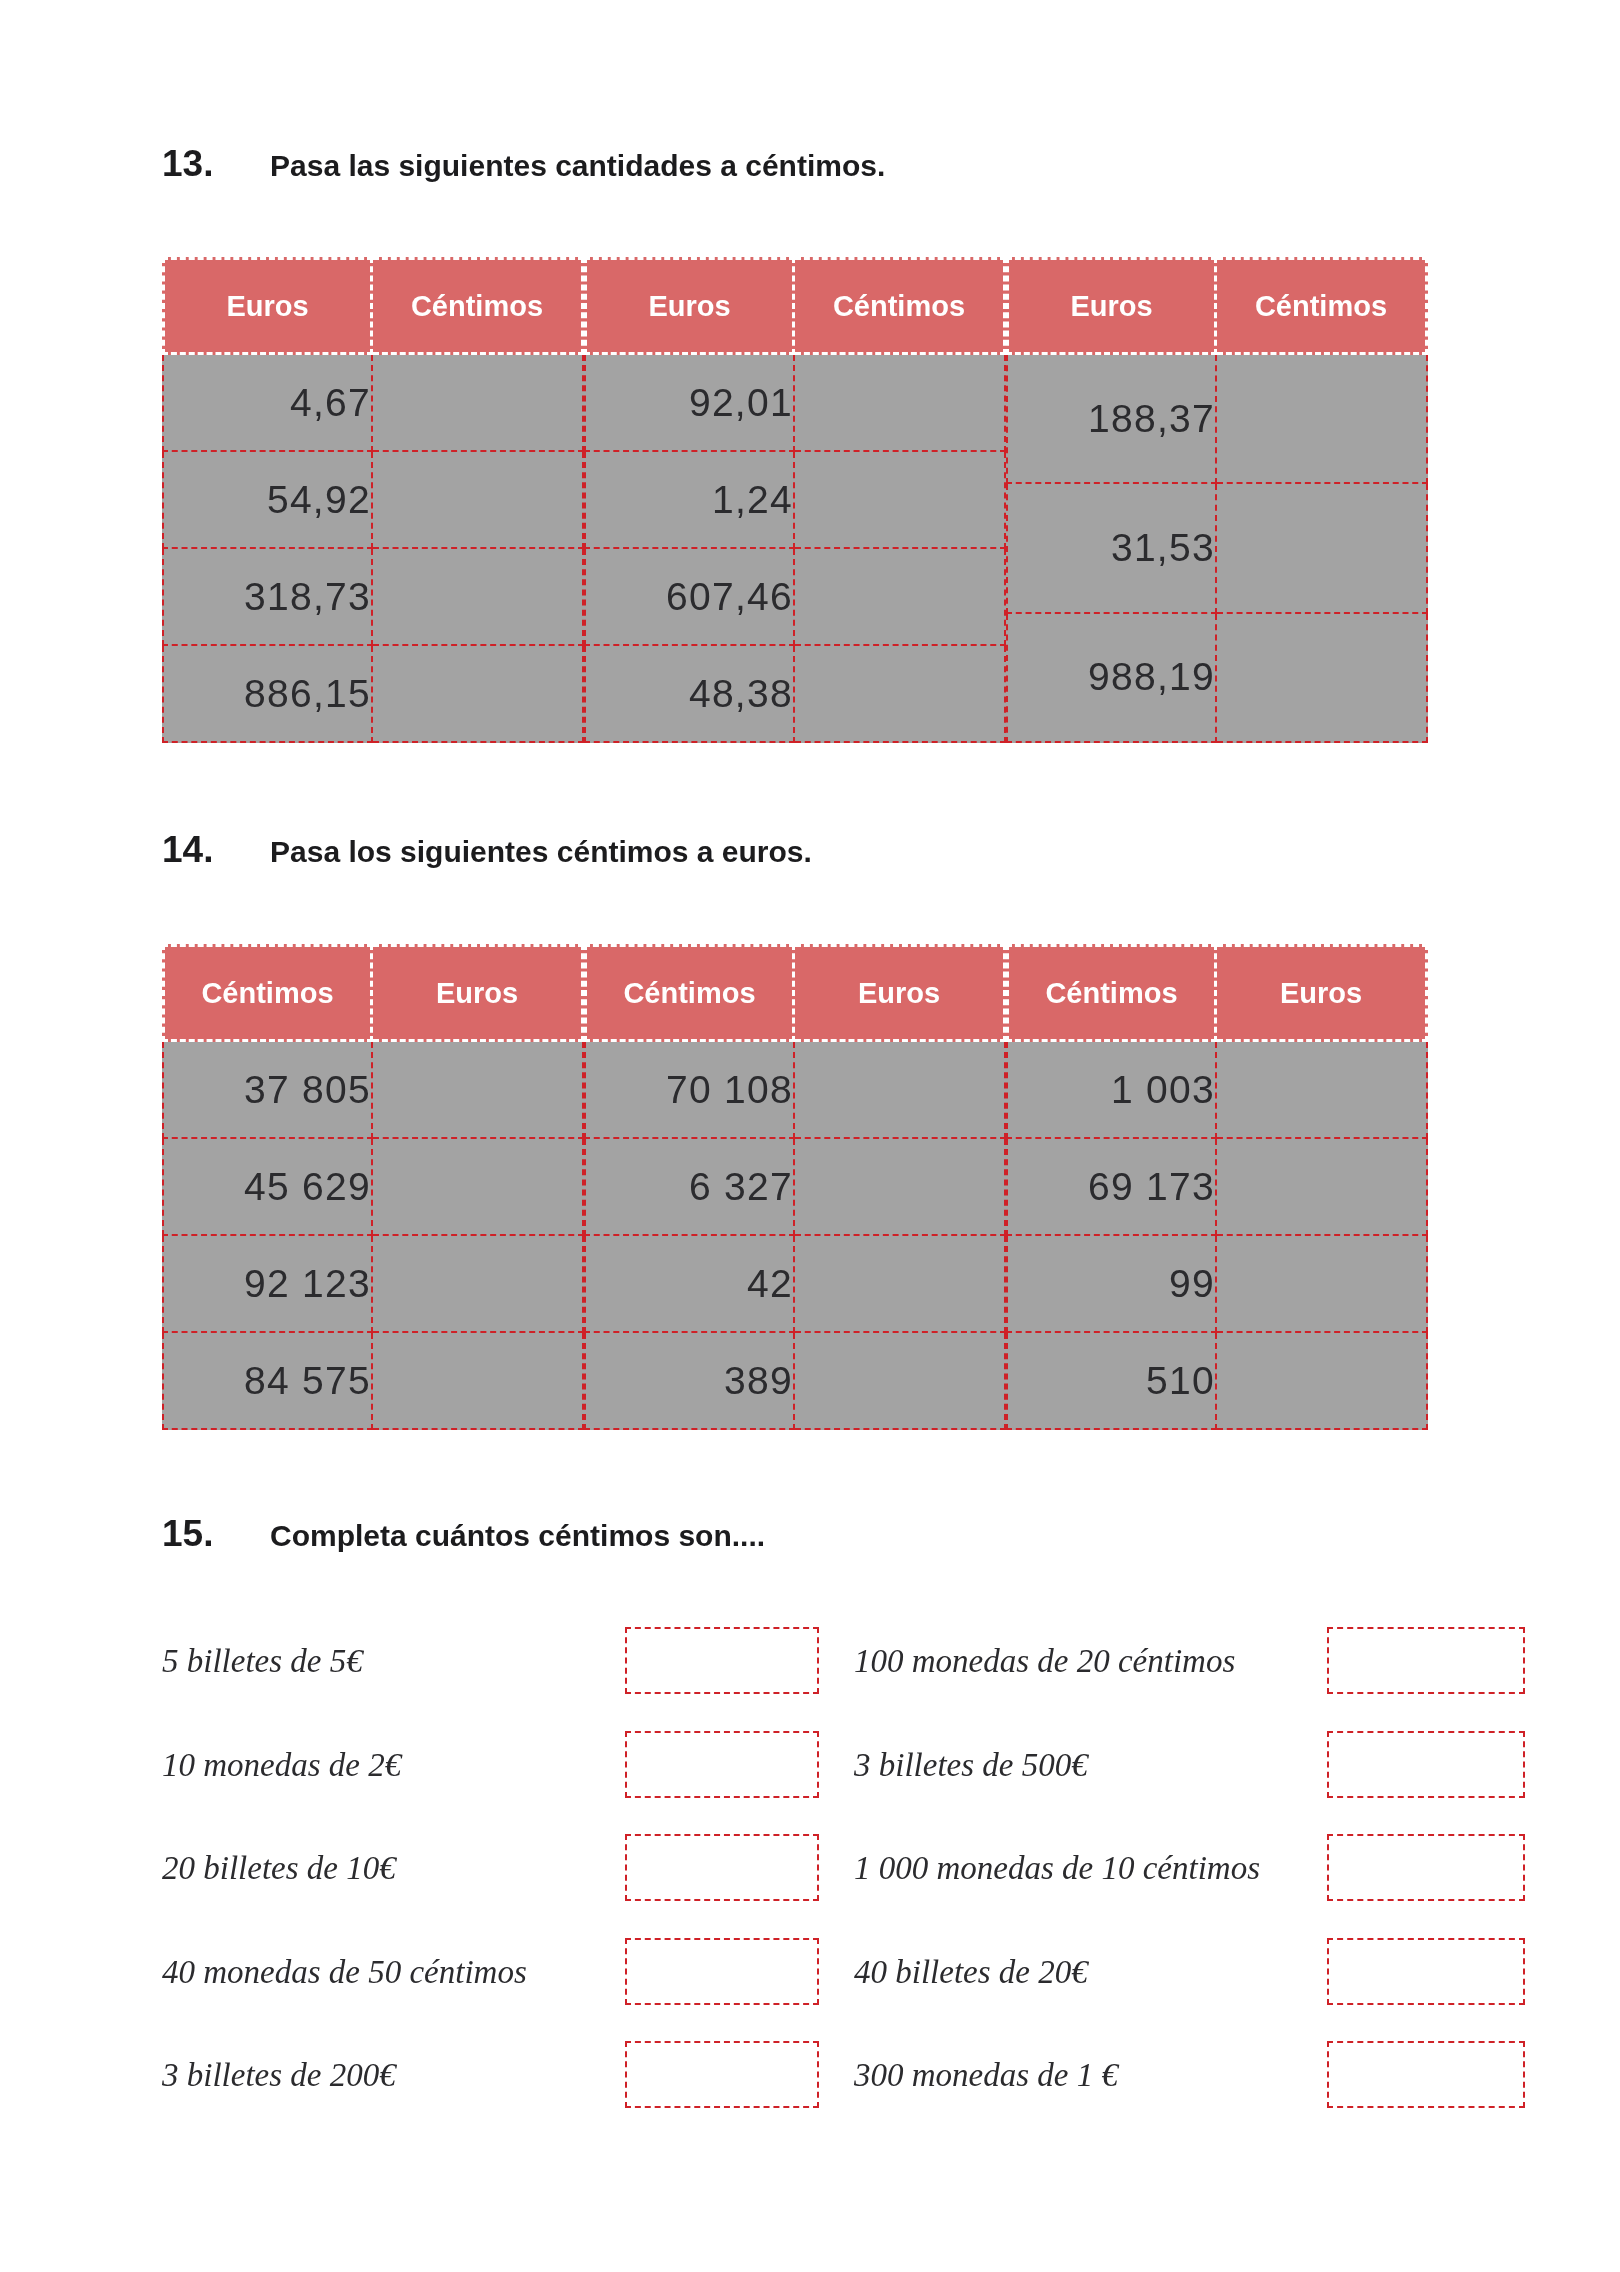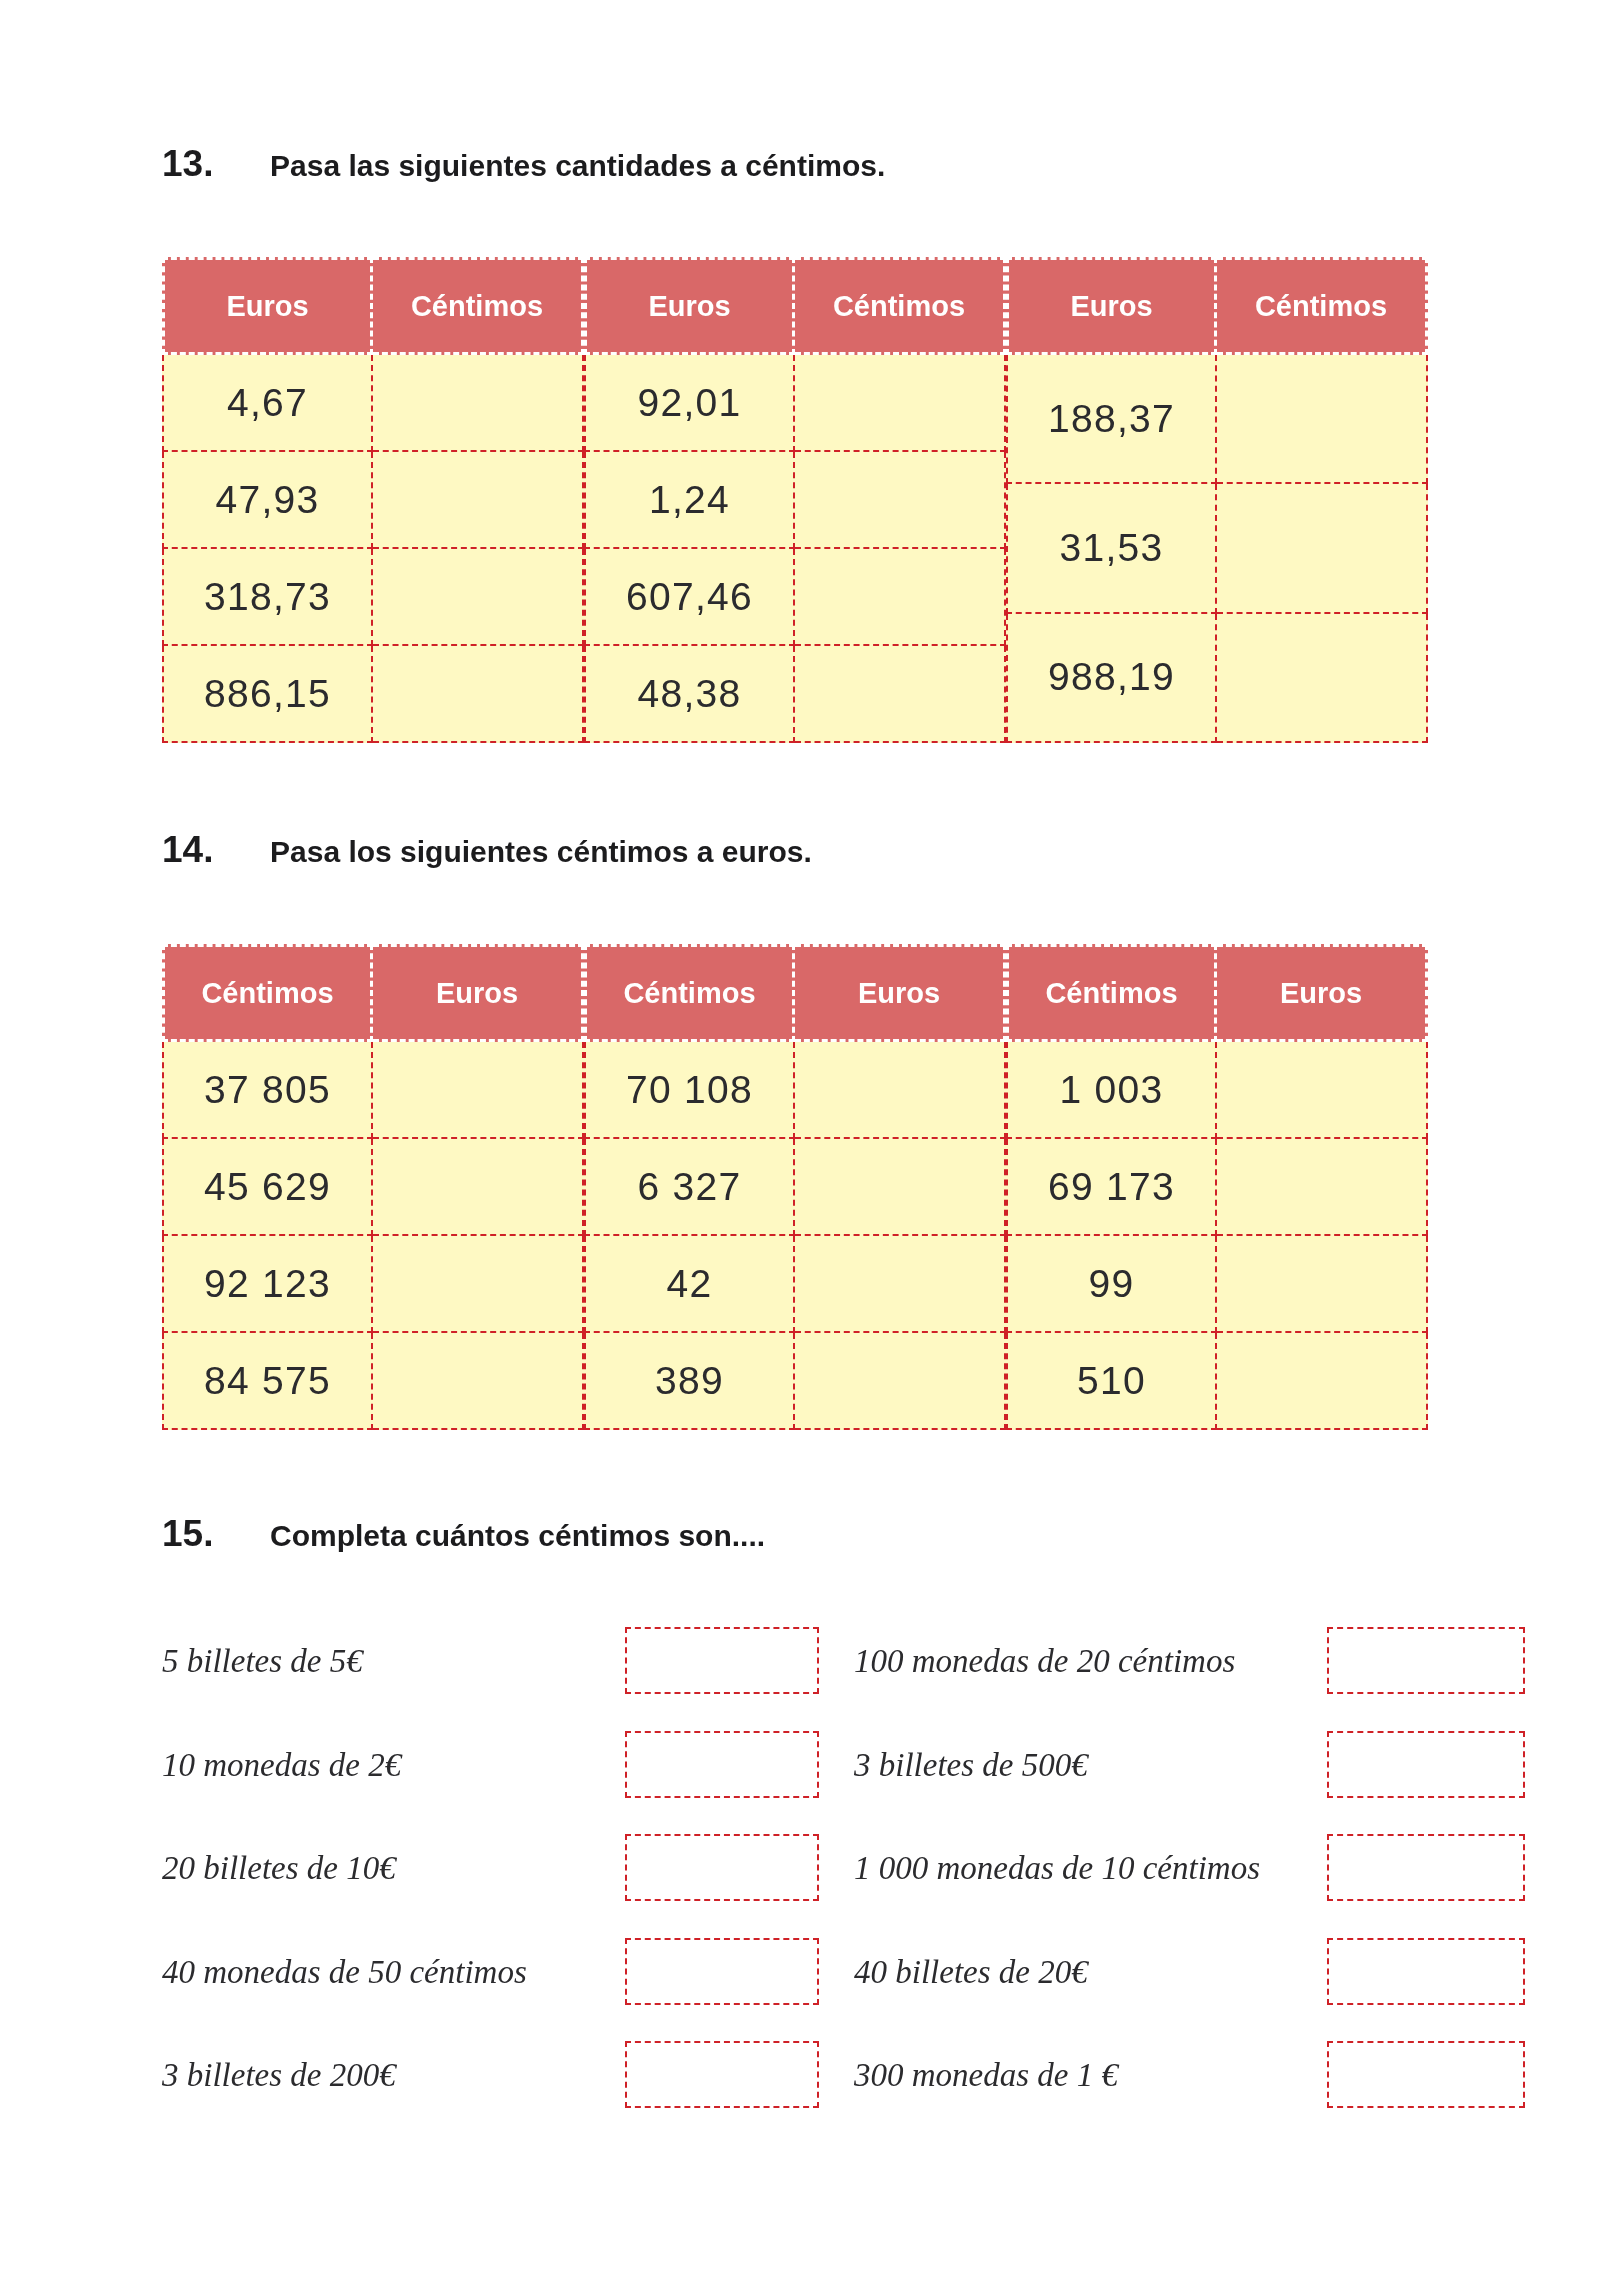--- a/index.html
+++ b/index.html
@@ -19,21 +19,21 @@
   #ex14-tables { top:944px; }
 
   table.conv { border-collapse:separate; border-spacing:0; width:422px; table-layout:fixed; }
   .conv th {
     background:#d96868; color:#ffffff; font-size:29px; font-weight:bold;
     height:92px; border:3.2px dashed #ffffff; padding:0;
   }
   .conv th + th { border-left:none; }
   .conv td {
     height:95px; border:2.5px dashed #cf2127; font-size:39px; color:#2b2b2e;
-    text-align:center; padding:0; letter-spacing:1.3px; background:#fef9c3;
+    text-align:right; padding:0; letter-spacing:1.3px; background:#a3a3a3;
   }
   .conv td + td { border-left:none; }
   .conv tbody tr td { border-top:none; }
 
   .item-label {
     position:absolute; font-family:"Liberation Serif", serif; font-style:italic;
     font-size:33px; color:#2b2b2e; height:69px; display:flex; align-items:center;
     white-space:nowrap;
   }
   .answer-box { position:absolute; width:190px; height:63px; border:2.5px dashed #cf2127; background:#fff; }
@@ -67,21 +67,21 @@
         <th>Euros</th>
         <th>Céntimos</th>
       </tr>
         </thead>
       <tbody>
         <tr>
             <td>4,67</td>
             <td></td>
           </tr>
         <tr>
-            <td>47,93</td>
+            <td>54,92</td>
             <td></td>
           </tr>
         <tr>
             <td>318,73</td>
             <td></td>
           </tr>
         <tr>
             <td>886,15</td>
             <td></td>
           </tr>

